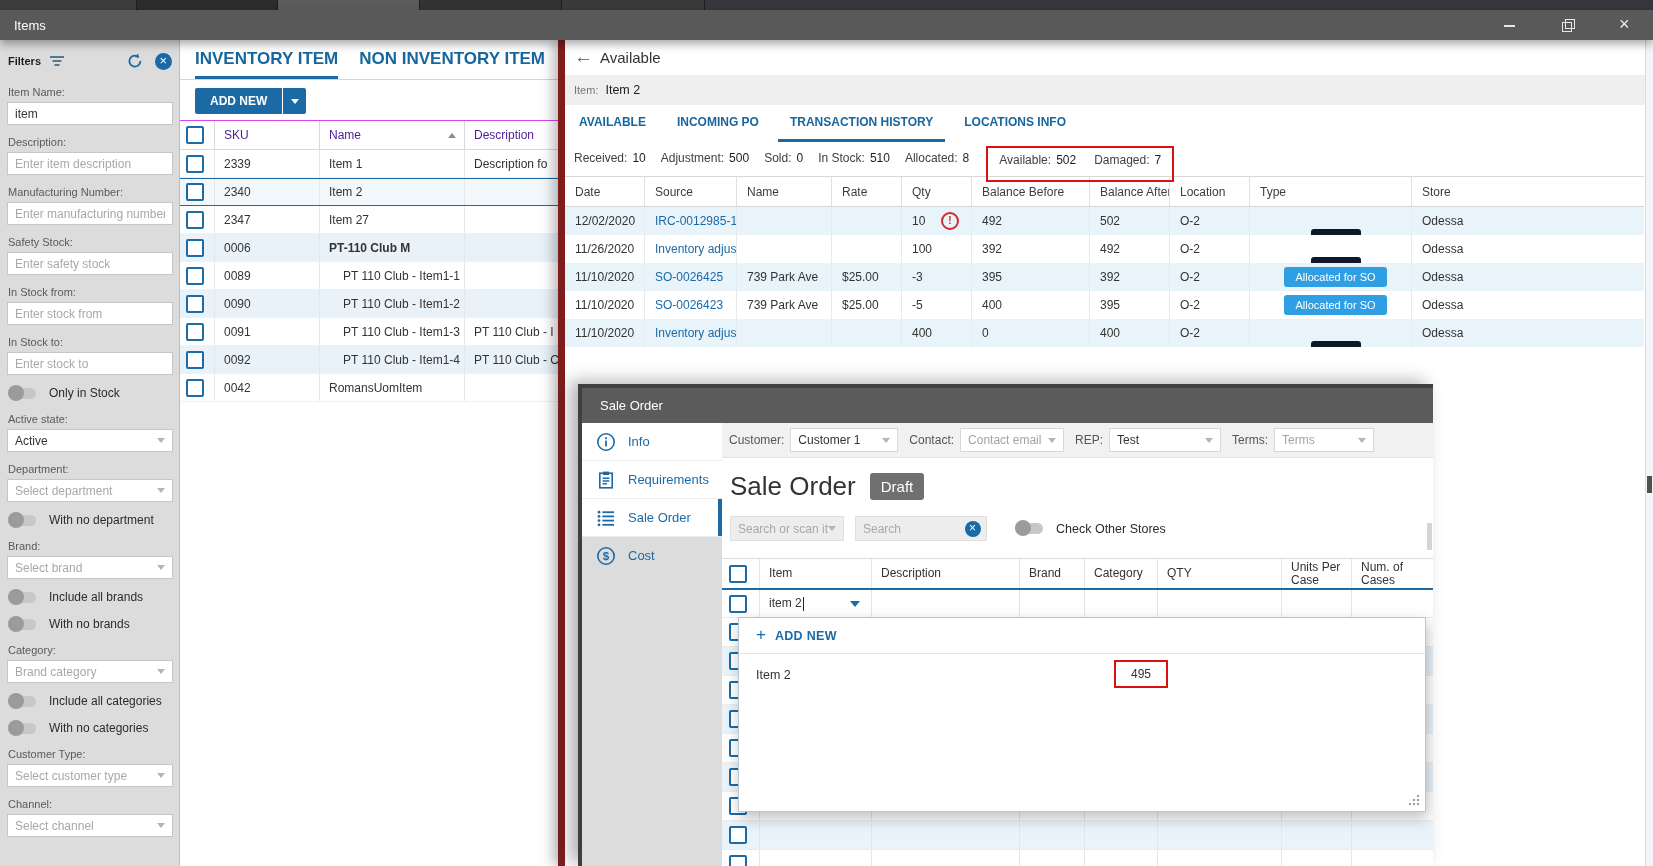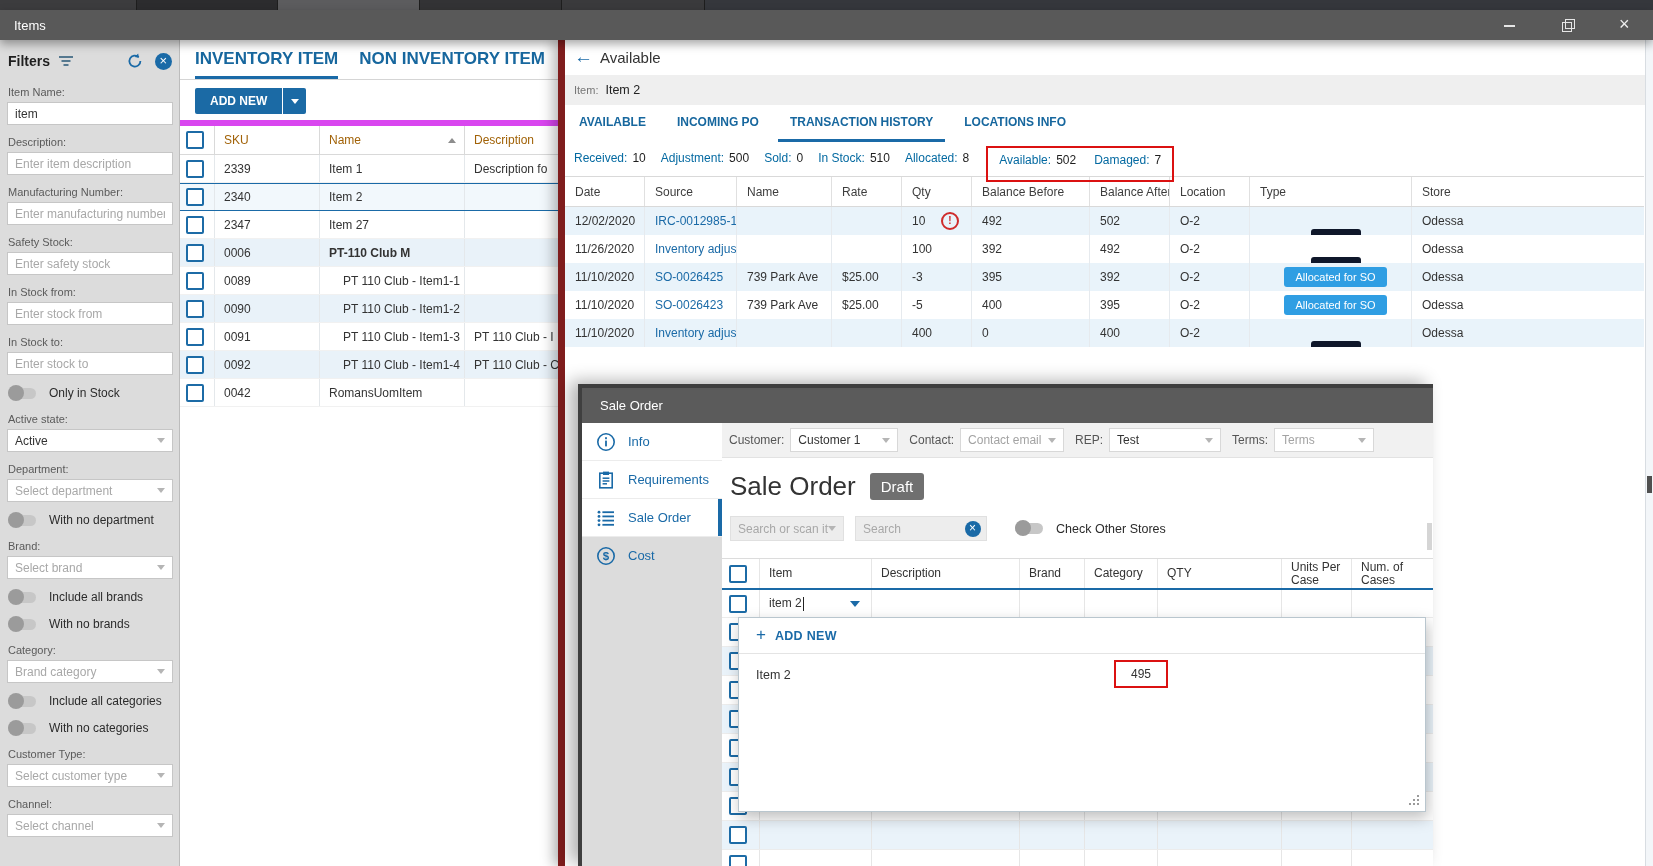--- a/index.html
+++ b/index.html
@@ -21,21 +21,21 @@
   .win-btns{margin-left:auto;display:flex;align-items:center;gap:44px;margin-right:6px;}
   .btn-min,.btn-restore,.btn-close{position:relative;width:14px;height:14px;cursor:default;}
   .btn-min::before{content:"";position:absolute;left:1px;top:7px;width:11px;height:2px;background:#e6e6e6;}
   .btn-restore::before{content:"";position:absolute;left:1px;top:4px;width:8px;height:8px;border:1px solid #e6e6e6;background:#595959;}
   .btn-restore::after{content:"";position:absolute;left:4px;top:1px;width:8px;height:8px;border:1px solid #e6e6e6;}
   .btn-close::before{content:"×";position:absolute;left:0;top:-4px;color:#eee;font-size:18px;line-height:20px;}
   
   .filters{position:absolute;left:0;top:40px;width:180px;height:826px;background:#dcdcdc;
     border-right:1px solid #bcbcbc;box-sizing:border-box;padding:10px 6px 0 7px;overflow:hidden;z-index:5;}
   .filters-header{display:flex;align-items:center;margin:2px 1px 16px 1px;}
-  .filters-title{font-size:14px;font-weight:bold;color:#1f1f1f;margin-right:8px;}
+  .filters-title{font-size:11px;font-weight:bold;color:#1f1f1f;margin-right:8px;}
   .funnel{width:16px;height:13px;position:relative;}
   .funnel i{position:absolute;left:50%;transform:translateX(-50%);height:2px;background:#55788f;display:block;}
   .funnel i:nth-child(1){top:1px;width:14px;}
   .funnel i:nth-child(2){top:5px;width:9px;}
   .funnel i:nth-child(3){top:9px;width:5px;}
   .fspacer{flex:1;}
   .refresh-ic{width:18px;height:18px;margin-right:11px;}
   .close-circle{width:17px;height:17px;border-radius:50%;background:#1a6aa7;position:relative;}
   .close-circle::before{content:"×";position:absolute;left:4.5px;top:-1px;color:#fff;font-size:13px;line-height:17px;}
   .f-label{font-size:11px;color:#5a5a5a;margin:0 0 4px 1px;}
@@ -52,21 +52,21 @@
   .items-panel{position:absolute;left:180px;top:40px;width:378px;height:826px;background:#fff;overflow:hidden;z-index:4;}
   .items-tabs{display:flex;gap:21px;height:40px;align-items:stretch;padding-left:15px;border-bottom:1px solid #d5d5d5;box-sizing:border-box;white-space:nowrap;}
   .items-tab{font-size:17px;font-weight:bold;color:#17679e;display:flex;align-items:center;border-bottom:3px solid transparent;box-sizing:border-box;padding-top:2px;}
   .items-tab.active{border-bottom-color:#1a6aa7;}
   .addnew{position:absolute;left:15px;top:48px;height:26px;display:flex;}
   .addnew-main{background:#1b6aa5;color:#fff;font-size:12px;font-weight:bold;display:flex;align-items:center;padding:0 15px;border-radius:2px 0 0 2px;}
   .addnew-caret{background:#1b6aa5;width:23px;margin-left:1px;display:flex;align-items:center;justify-content:center;border-radius:0 2px 2px 0;}
   .addnew-caret .caret{border-top-color:#fff;border-left-width:4px;border-right-width:4px;}
   .items-table{position:absolute;left:0;top:80px;width:100%;}
   .itable-header,.itable-row{display:grid;grid-template-columns:35px 105px 145px 1fr;}
-  .itable-header{height:28px;border-top:6px solid #d946ef;border-bottom:1px solid #d9d9d9;font-size:12px;color:#a16207;}
+  .itable-header{height:28px;border-top:1px solid #d946ef;border-bottom:1px solid #d9d9d9;font-size:12px;color:#4c1d95;}
   .itable-row{height:27px;font-size:12px;color:#333;border-bottom:1px solid #f1f1f1;}
   .itable-row.stripe{background:#e9f2f9;}
   .itable-row.selected{border-top:1px solid #1a6aa7;border-bottom:1px solid #1a6aa7;background:#f2f8fc;height:26px;}
   .ic{display:flex;align-items:center;height:100%;padding-left:9px;border-right:1px solid #e4e8eb;box-sizing:border-box;overflow:hidden;white-space:nowrap;}
   .itable-header .ic{border-right-color:#d9d9d9;}
   .ic.last{border-right:none;}
   .ic.cbcell{padding-left:6px;}
   .ic.name.child{justify-content:flex-end;padding-right:4px;}
   .ic.name.bold{font-weight:bold;}
   .cb{width:14px;height:14px;border:2px solid #1c6ba6;border-radius:2px;background:#fff;flex:none;}
@@ -80,21 +80,21 @@
   .back-arrow::before{content:"←";}
   .avail-title{font-size:15px;color:#333;}
   .item-band{height:30px;background:#efefef;display:flex;align-items:center;padding-left:9px;}
   .item-band .lbl{font-size:11px;color:#767676;margin-right:7px;}
   .item-band .val{font-size:12.5px;color:#222;}
   .avail-tabs{height:37px;display:flex;align-items:stretch;padding-left:2px;gap:7px;}
   .avail-tab{font-size:12px;font-weight:bold;color:#17679e;display:flex;align-items:center;padding:0 12px;border-bottom:3px solid transparent;box-sizing:border-box;}
   .avail-tab.active{border-bottom-color:#1a6aa7;}
   .stats{display:flex;align-items:flex-start;padding-left:9px;margin-top:4px;position:relative;z-index:6;font-size:12px;}
   .stat{display:flex;margin-right:15px;padding-top:5px;white-space:nowrap;}
-  .stat .lbl{color:#0369a1;margin-right:5px;}
+  .stat .lbl{color:#404040;margin-right:5px;}
   .stat .val{color:#1e1e1e;}
   .red-group{display:flex;border:2px solid #db1111;padding:5px 11px 13px 11px;margin-left:2px;background:rgba(255,255,255,0);}
   .red-group .stat{padding-top:0;margin-right:18px;}
   .red-group .stat:last-child{margin-right:0;}
   .tx-table{position:absolute;left:0;top:136px;right:9px;z-index:3;}
   .tx-header,.tx-row{display:grid;grid-template-columns:80px 92px 95px 70px 70px 118px 80px 80px 162px 1fr;}
   .tx-header{height:29px;border-top:1px solid #d9d9d9;border-bottom:1px solid #d9d9d9;font-size:12px;color:#3d3d3d;}
   .tx-row{height:28px;font-size:12px;color:#333;}
   .tx-row.stripe{background:#e9f3fa;}
   .txc{display:flex;align-items:center;height:100%;padding-left:10px;border-right:1px solid #e6eaee;box-sizing:border-box;overflow:hidden;white-space:nowrap;}

